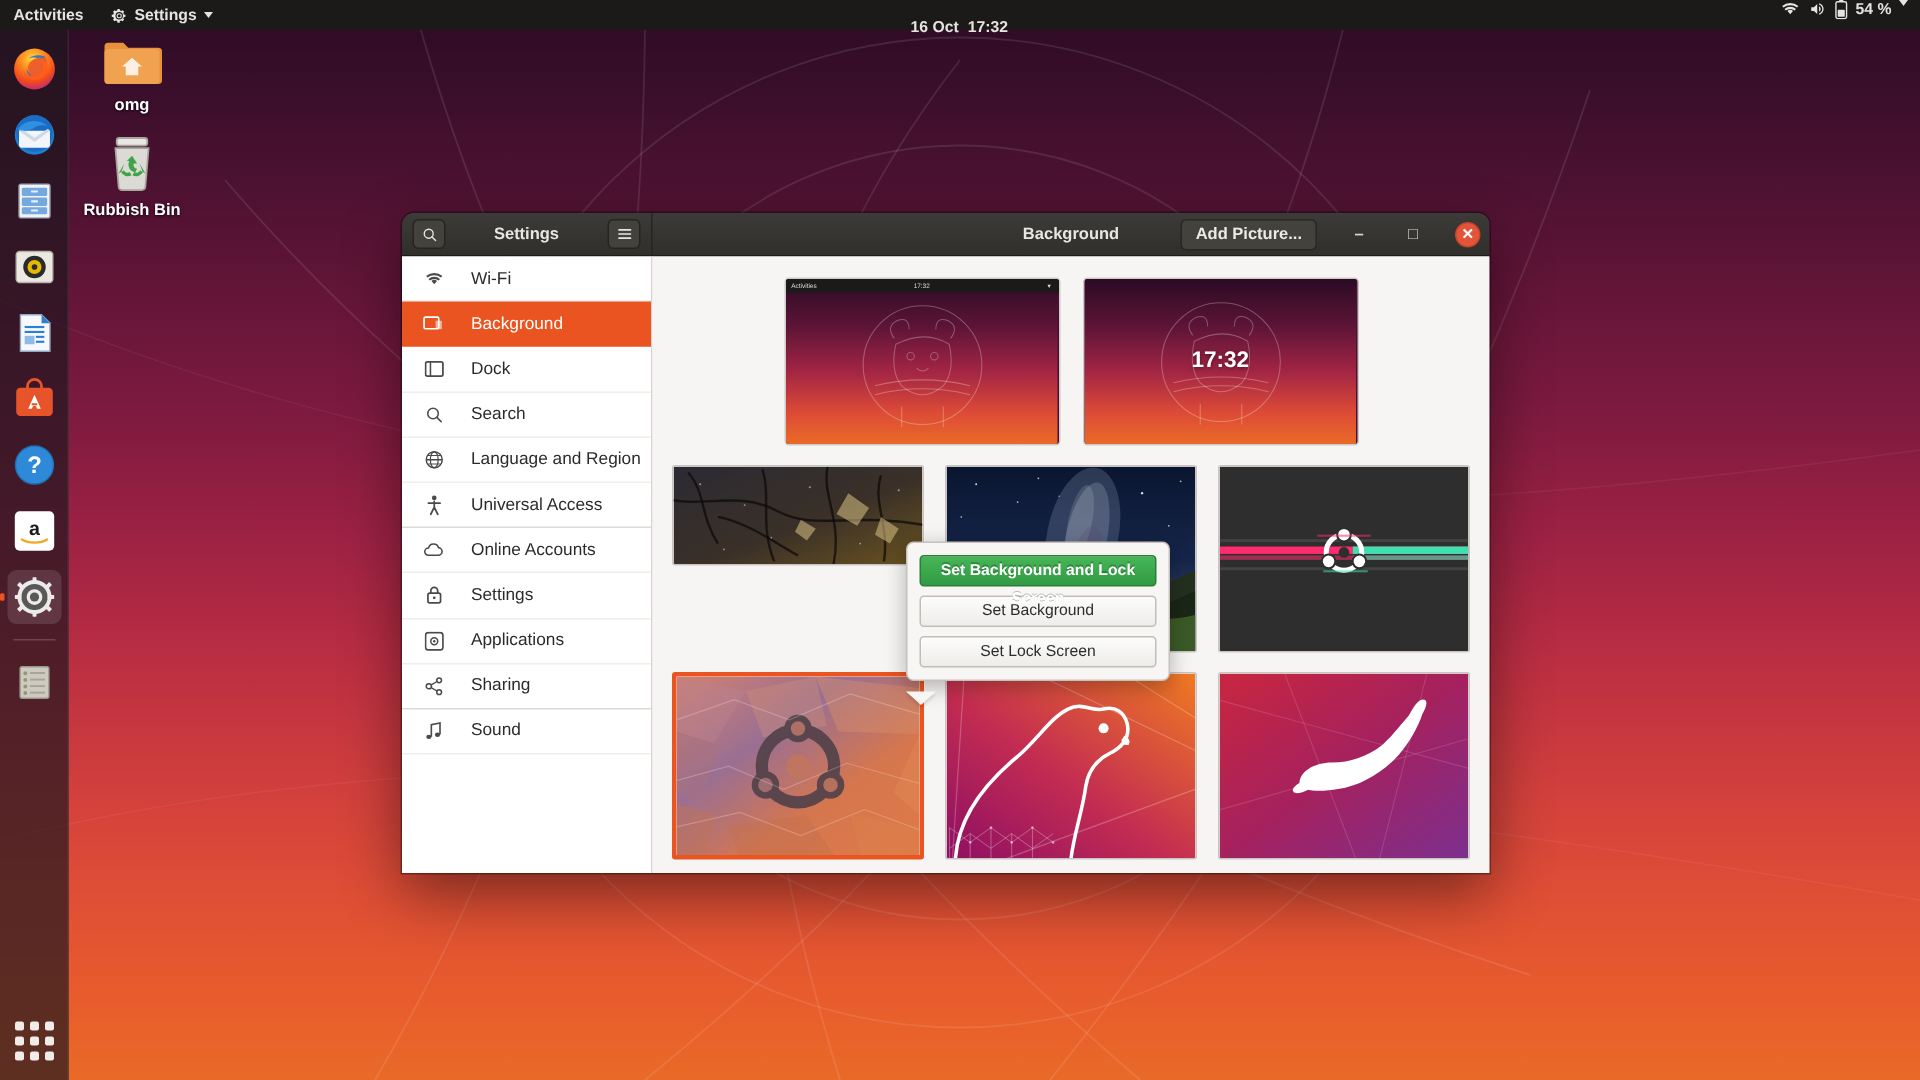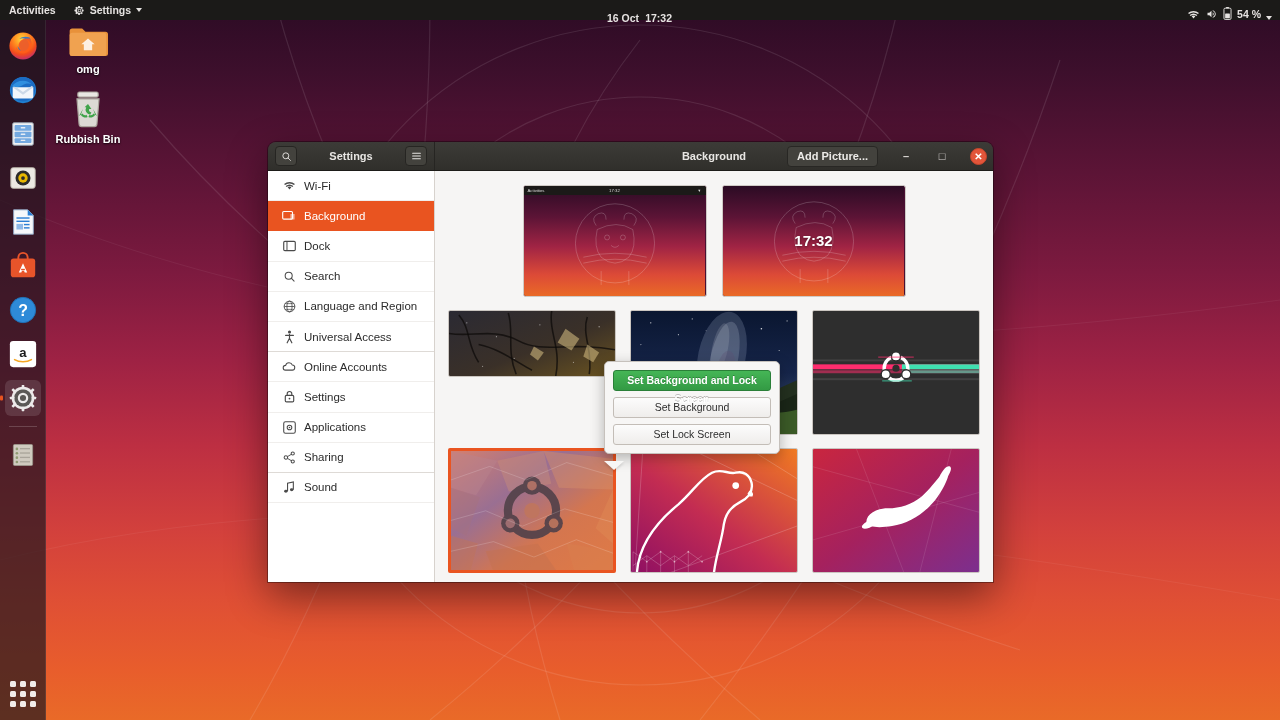--- a/index.html
+++ b/index.html
@@ -33,21 +33,21 @@
     display: flex; align-items: center; gap: 5px;
     padding: 0 9px; height: 100%; white-space: nowrap;
   }
   #topbar .tb-center {
     position: absolute; left: 0; right: 1px; top: 0; height: 36px;
     display: flex; align-items: center; justify-content: center;
     pointer-events: none;
   }
   #topbar .tb-center .clock { pointer-events: auto; display:flex; gap:6px; padding: 0 8px;}
   #topbar .tb-right {
-    margin-left: auto; display: flex; align-items: flex-end;
+    margin-left: auto; display: flex; align-items: flex-start;
     gap: 5px; padding-right: 8px; height: 100%;
   }
   .caret { width: 0; height: 0; border-left: 3.5px solid transparent;
            border-right: 3.5px solid transparent; border-top: 4px solid #e6e3e1; }
 
   
   #dock {
     position: absolute; left: 0; top: 20px; width: 46px; height: 700px;
     background: rgba(33,23,30,0.70);
     border-right: 1px solid rgba(255,255,255,0.08);
@@ -131,21 +131,21 @@
   }
 
   #winbody { flex: 1; display: flex; background: #fff; min-height: 0; }
 
   
   #sidebar {
     width: 167px; flex: 0 0 167px; background: #fff;
     border-right: 1px solid #d7d2cd; overflow: hidden;
   }
   .side-item {
-    height: 30.2px; display: flex; align-items: center; gap: 8px;
+    height: 30.2px; display: flex; align-items: center; gap: 18px;
     padding: 0 0 0 14px; font-size: 11.5px; color: #2b2b2b;
     border-bottom: 1px solid #f0eeec;
   }
   .side-item .si-ico {
     width: 14px; height: 14px; flex: 0 0 14px;
     display: flex; align-items: center; justify-content: center; color: #4a4a4a;
   }
   .side-item.selected { background: #e95420; color: #fff; border-bottom-color: #e95420; }
   .side-item.selected .si-ico { color: #fff; }
   .side-item.grp-end { border-bottom: 1px solid #dedad6; }

